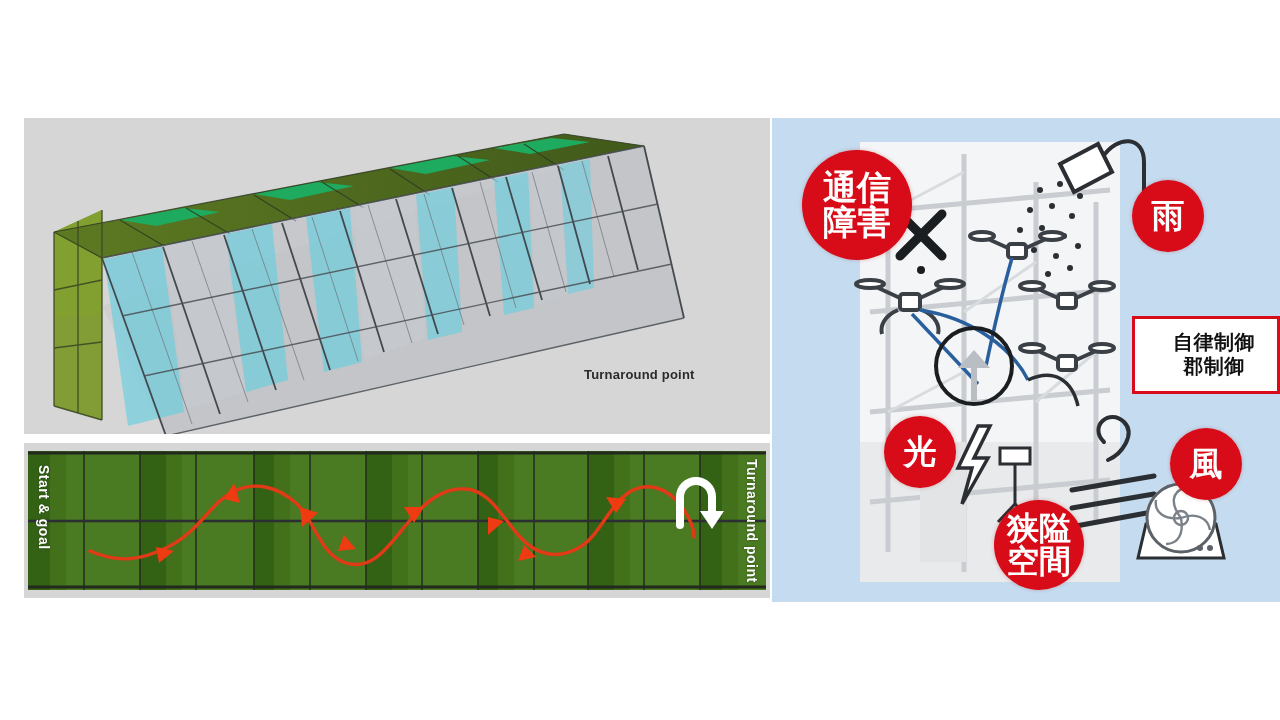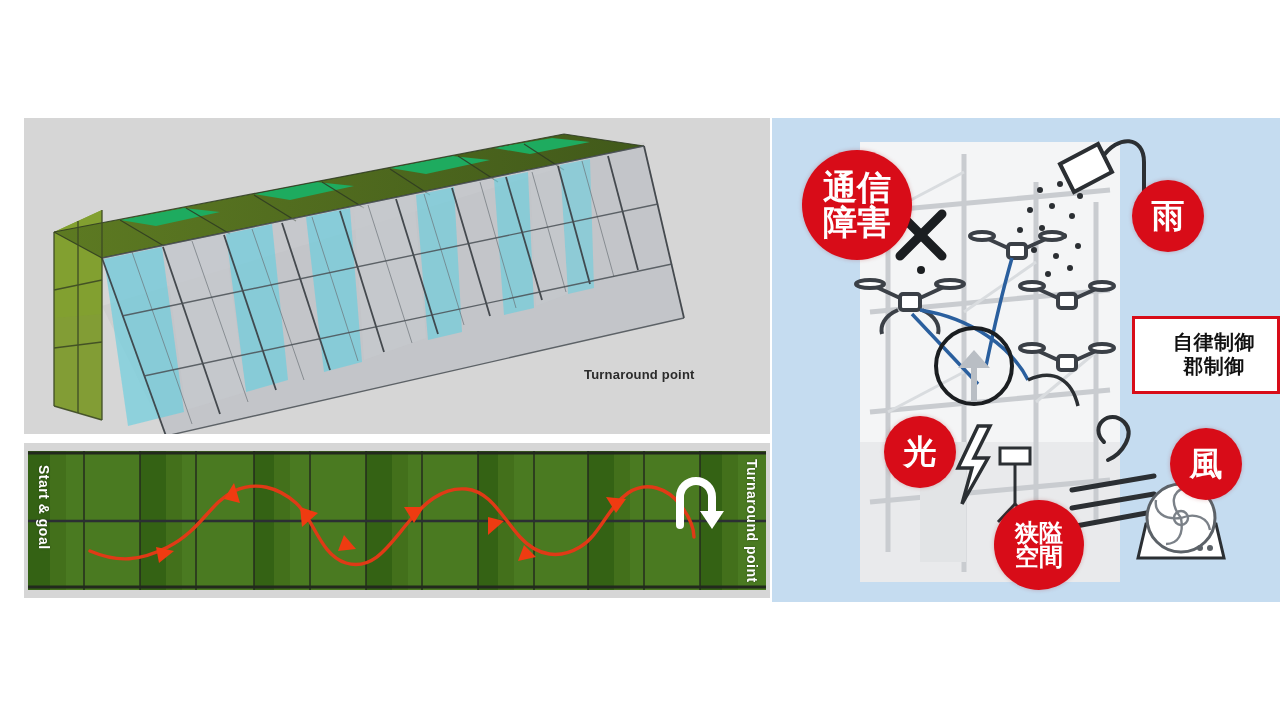--- a/index.html
+++ b/index.html
@@ -25,21 +25,21 @@
   .right-panel{position:absolute;left:772px;top:118px;width:572px;height:484px;background:#c5dcf0;overflow:hidden;}
   .photo{position:absolute;left:88px;top:24px;width:260px;height:440px;overflow:hidden;background:#f3f4f5;}
   .photo-svg{position:absolute;left:0;top:0;width:260px;height:440px;}
   .rp-svg{position:absolute;left:0;top:0;width:508px;height:484px;pointer-events:none;}
 
   .badge{position:absolute;border-radius:50%;background:#d80c18;color:#fff;display:flex;align-items:center;justify-content:center;text-align:center;font-weight:bold;line-height:1.02;font-family:"DejaVu Sans","Liberation Sans",sans-serif;box-shadow:0 0 4px rgba(160,0,10,.25);}
   .badge span{display:block;}
   .b-comm{left:30px;top:32px;width:110px;height:110px;font-size:34px;}
   .b-rain{left:360px;top:62px;width:72px;height:72px;font-size:33px;}
   .b-light{left:112px;top:298px;width:72px;height:72px;font-size:33px;}
-  .b-narrow{left:222px;top:382px;width:90px;height:90px;font-size:24px;font-family:Liberation Serif, serif;}
+  .b-narrow{left:222px;top:382px;width:90px;height:90px;font-size:32px;font-family:Liberation Serif, serif;}
   .b-wind{left:398px;top:310px;width:72px;height:72px;font-size:33px;}
 
   .ctrl-box{position:absolute;left:360px;top:198px;width:126px;height:72px;background:#ffffff;border:3px solid #d80c18;display:flex;flex-direction:column;align-items:center;justify-content:center;padding-left:16px;}
   .ctrl-box span{display:block;color:#111;font-weight:bold;font-size:20px;line-height:1.18;letter-spacing:.5px;font-family:"DejaVu Sans","Liberation Sans",sans-serif;}
 </style>
 </head>
 <body>
 
 <div class="stage">
 

